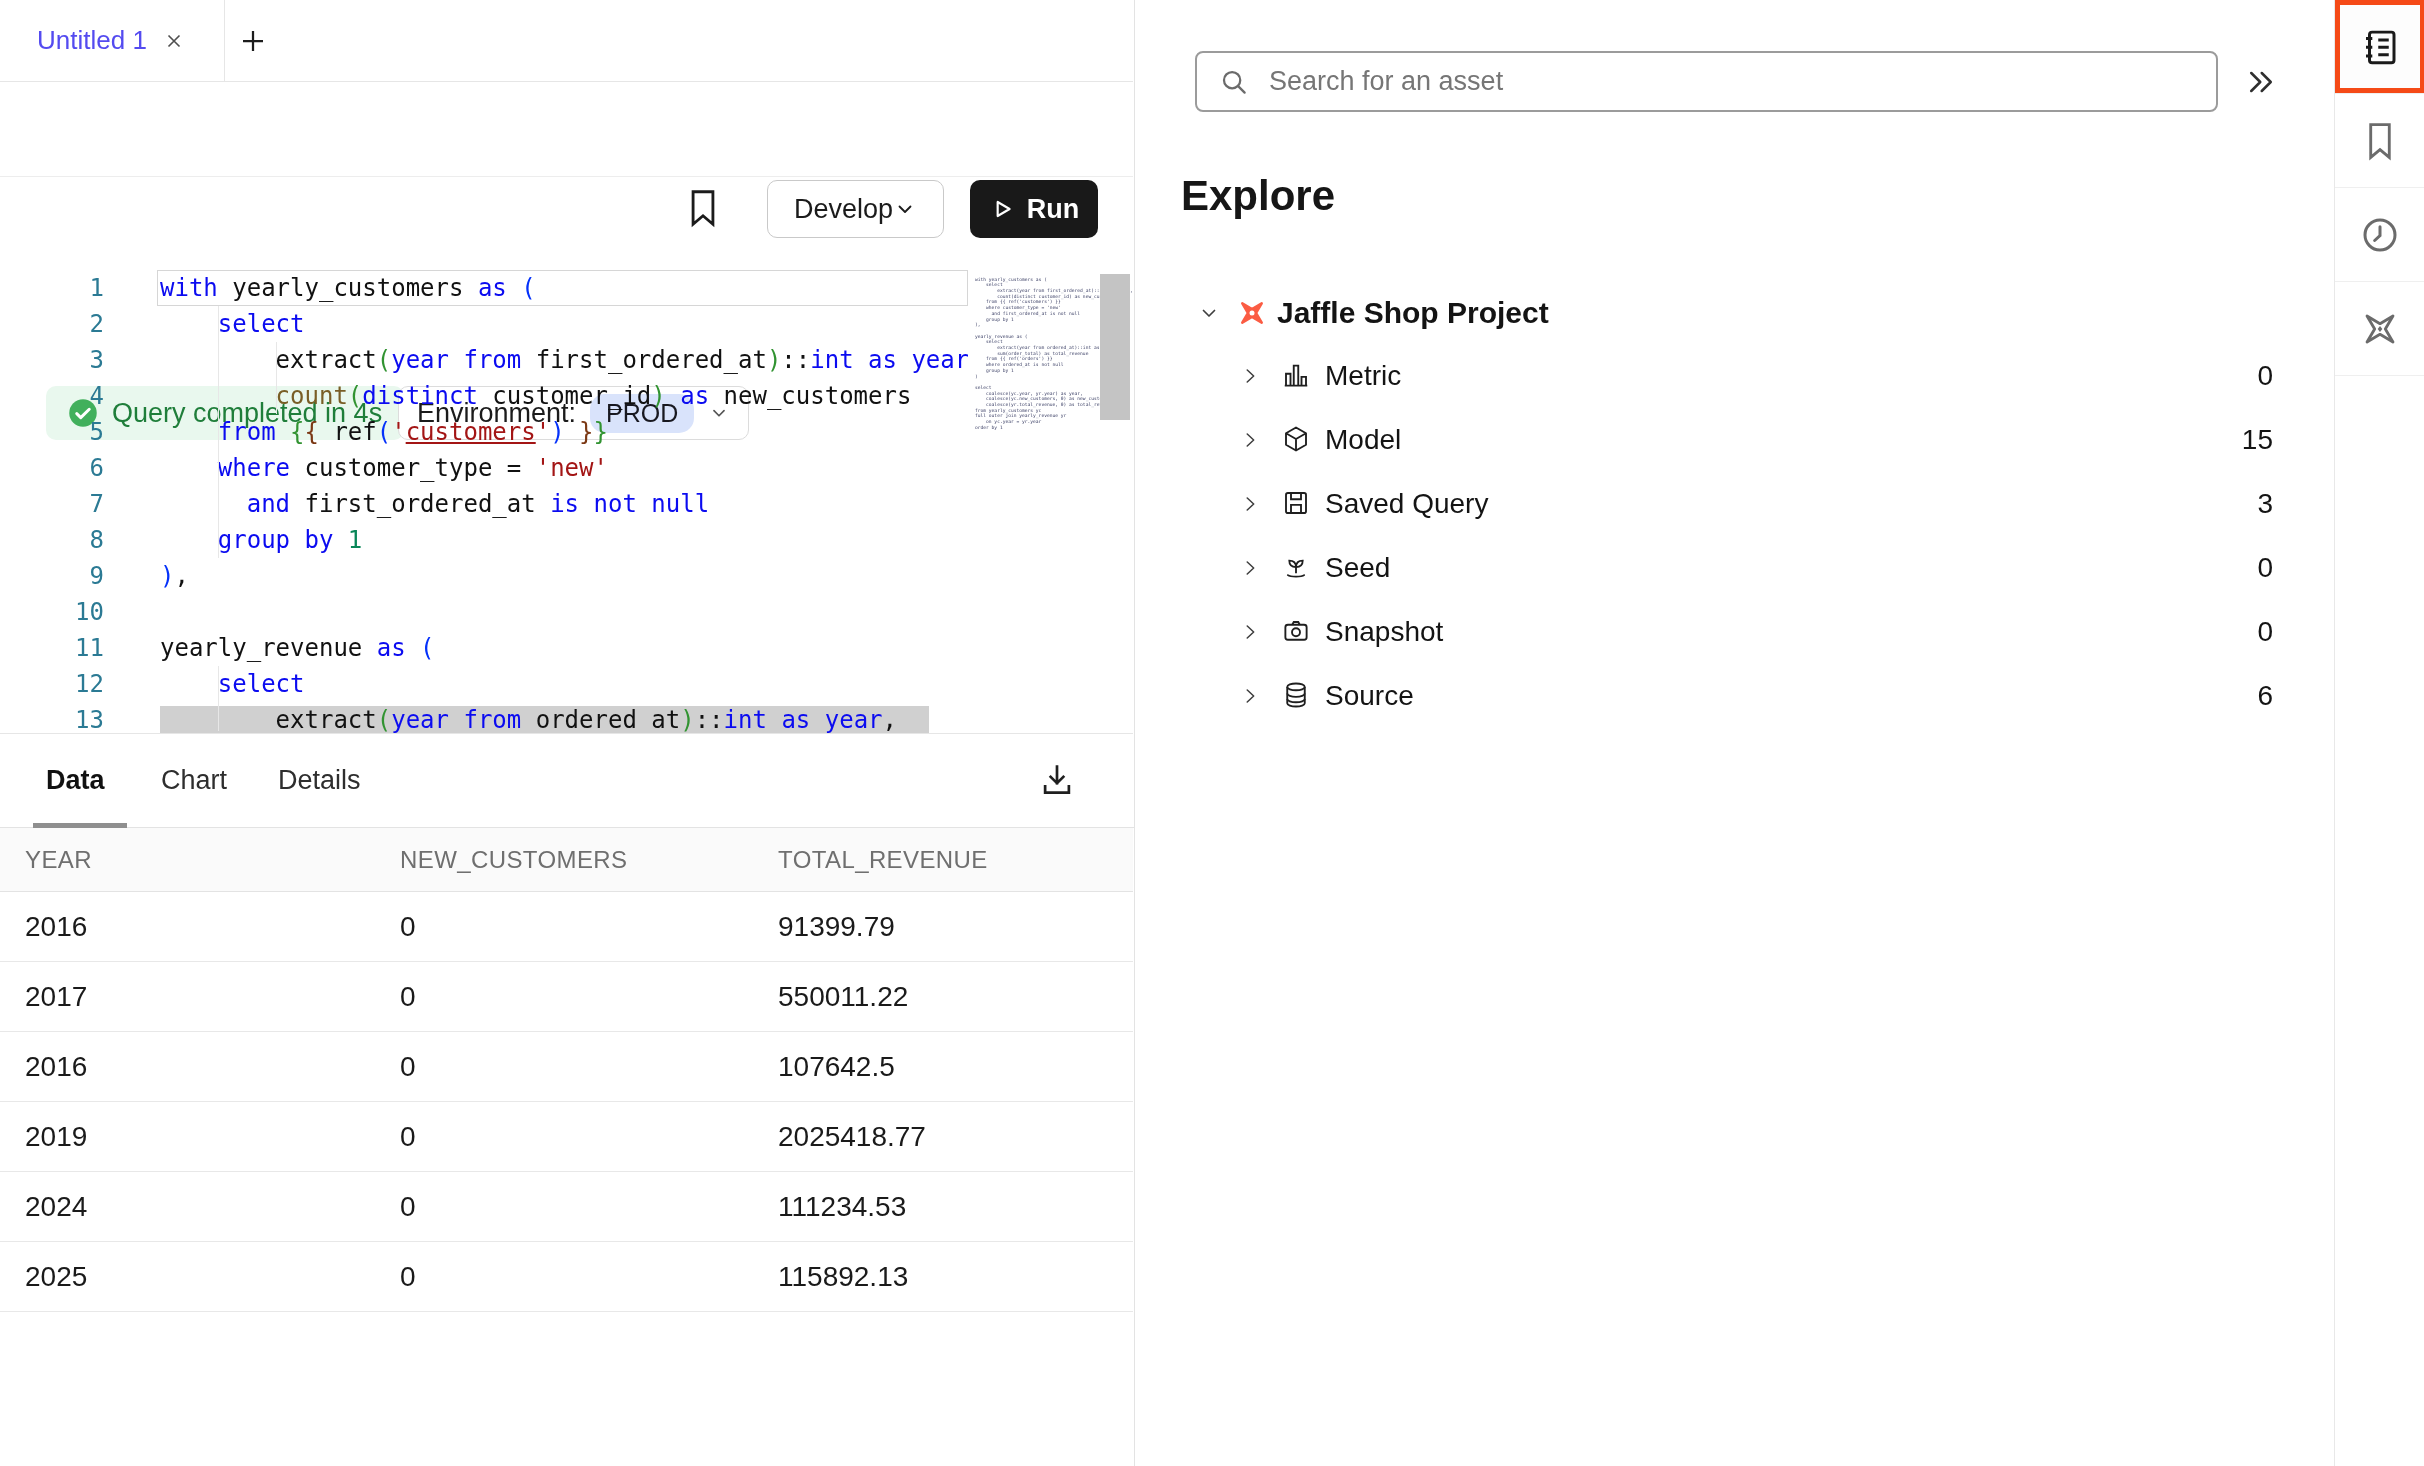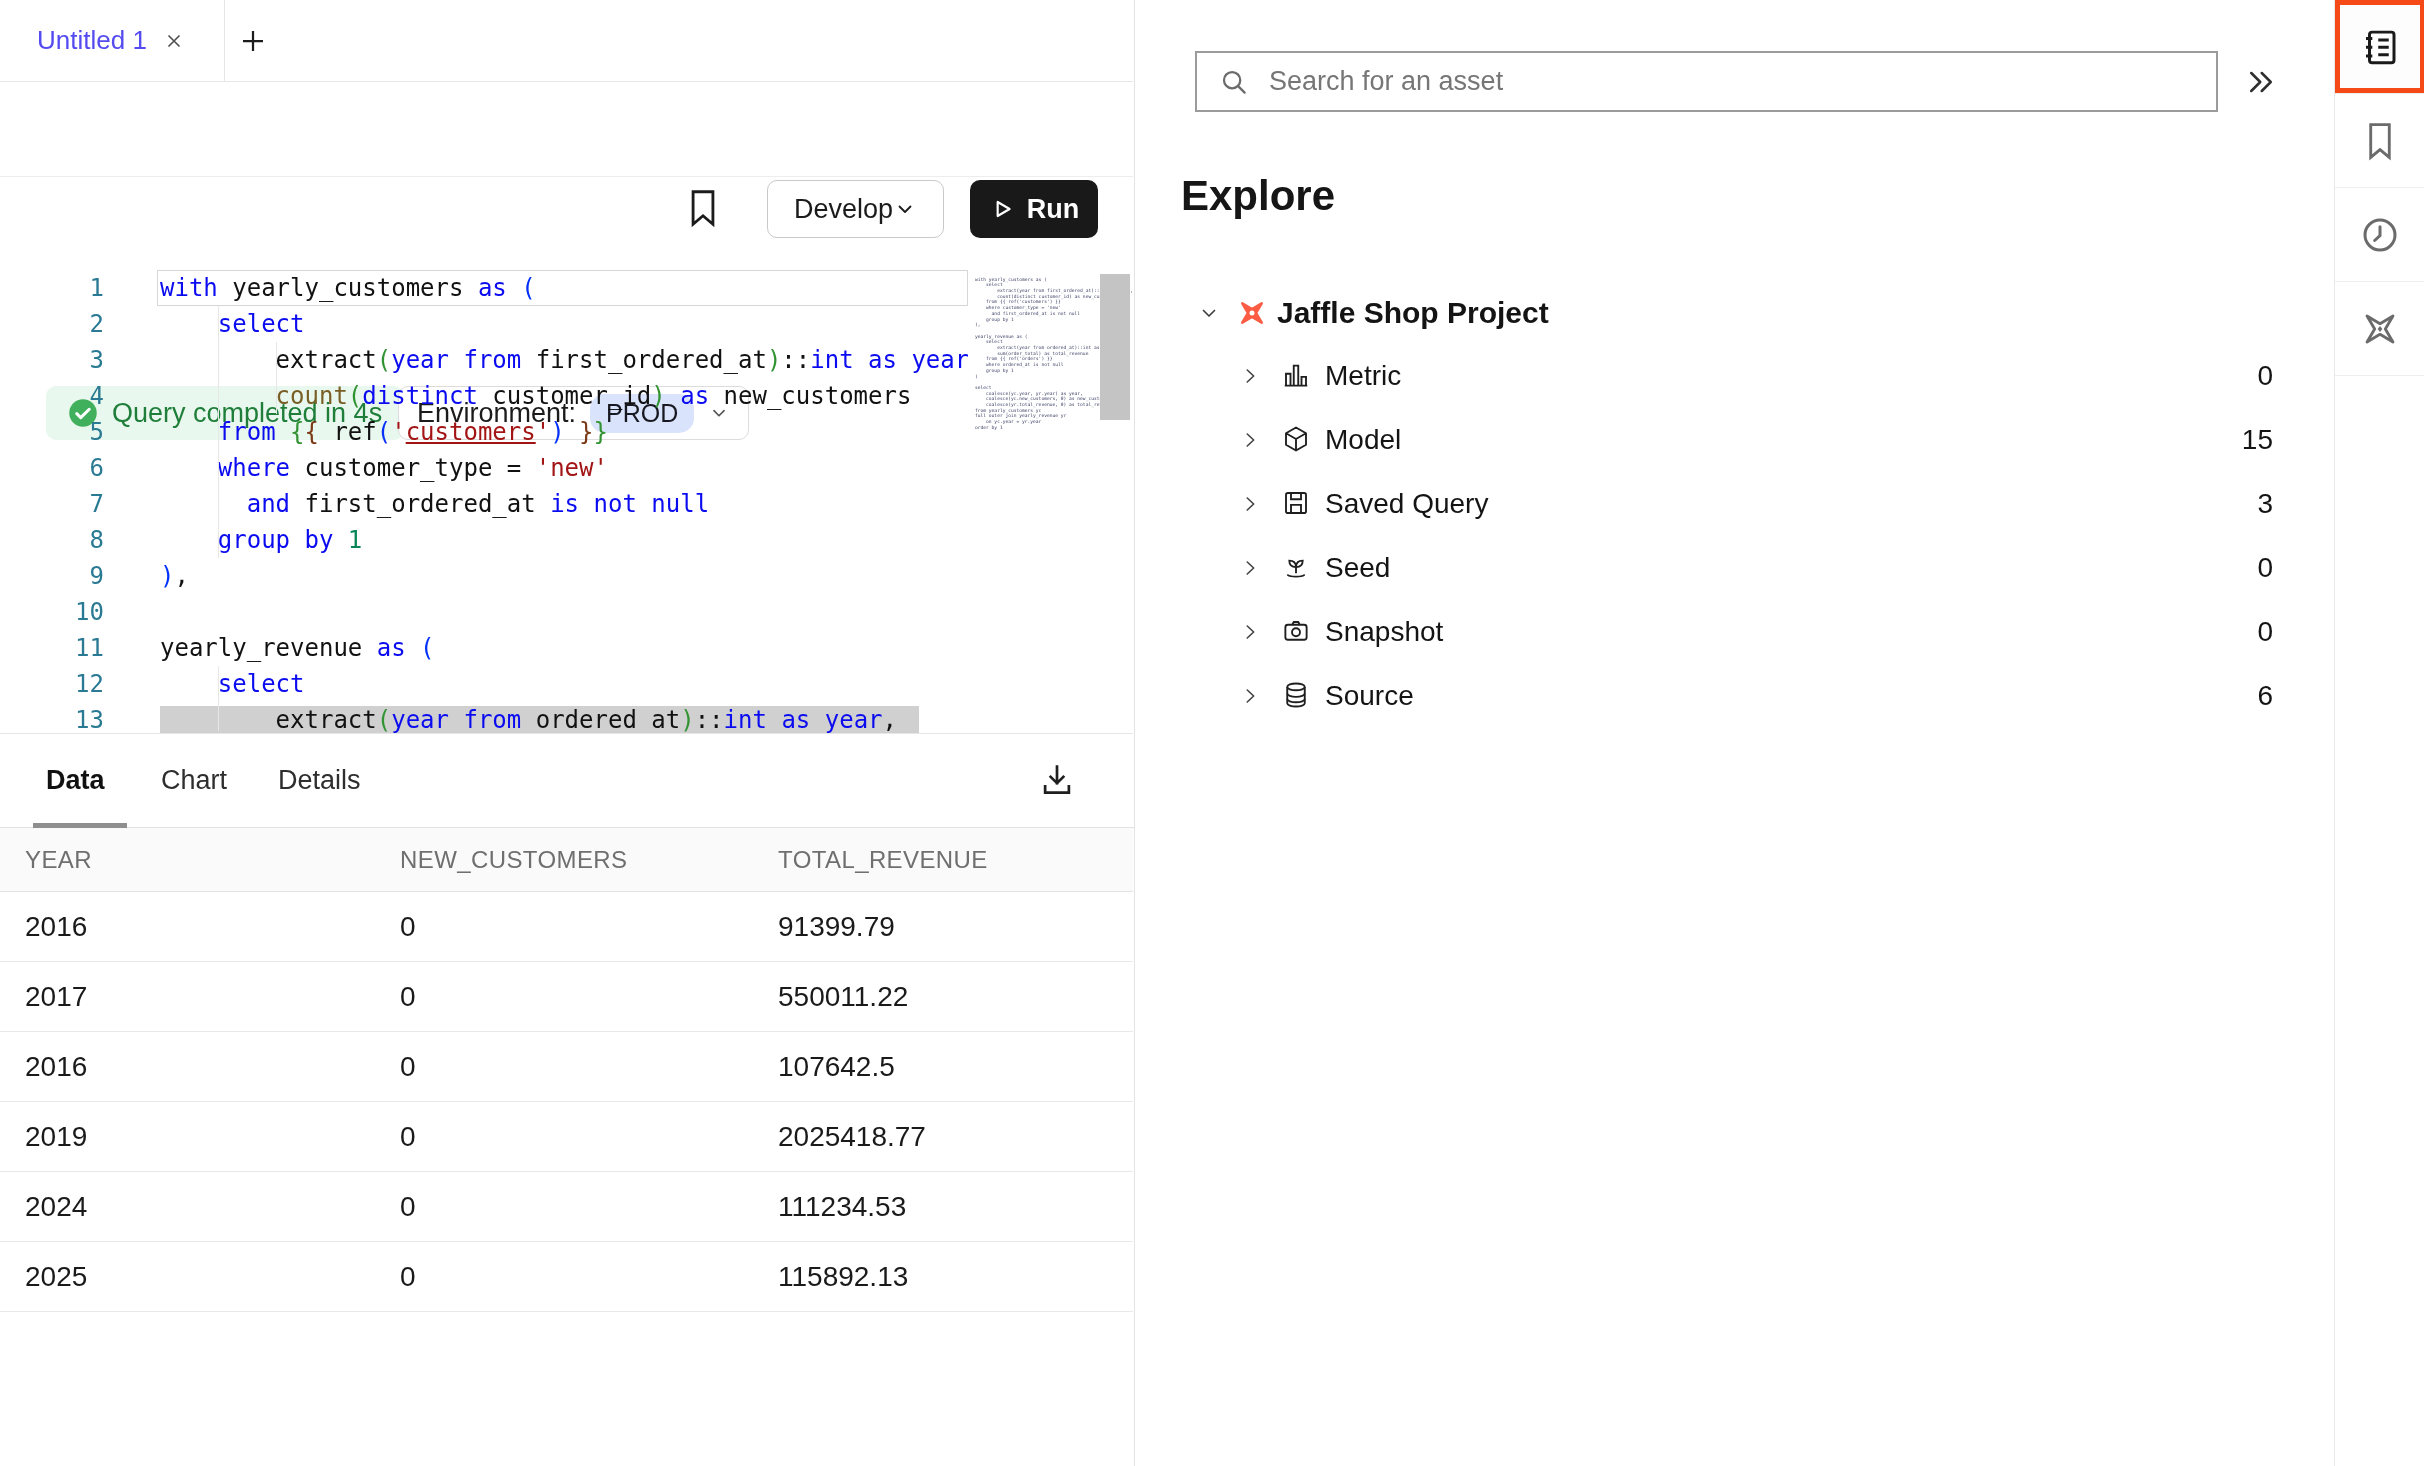--- a/index.html
+++ b/index.html
@@ -34,21 +34,21 @@
   .env-pill{background:#d9e3fb;border-radius:15px;padding:5px 16px;font-size:25px;color:#181820;font-weight:500;}
 
   
   .editor{position:absolute;left:0;top:268px;width:1133px;height:465px;border-bottom:1px solid #e6e6e6;overflow:hidden;}
   .gutter{position:absolute;left:0;top:2px;width:104px;text-align:right;
        font-family:"DejaVu Sans Mono",monospace;font-size:24px;line-height:36px;color:#2b7a94;}
   .code{position:absolute;left:157px;top:2px;width:811px;overflow:hidden;
        font-family:"DejaVu Sans Mono",monospace;font-size:24px;line-height:36px;white-space:pre;}
   .code-line{height:36px;padding-left:3px;}
   .code-line.boxed{box-shadow:inset 0 0 0 1px #d6d6d6;}
-  .sel-bg{background:#d0d0d0;padding-right:22px;}
+  .sel-bg{background:#d0d0d0;padding-right:32px;}
   .kw{color:#0b0bf0;} .fn{color:#795e26;} .str{color:#a31515;}
   .strlink{color:#a31515;text-decoration:underline;}
   .num{color:#098658;} .id{color:#111;}
   .b1{color:#0431fa;} .b2{color:#319331;} .b3{color:#7b3814;}
   .guide{position:absolute;width:1px;background:#e7e7e7;}
   .minimap{position:absolute;left:975px;top:4px;width:120px;
        font-family:"DejaVu Sans Mono",monospace;font-size:4.6px;line-height:5.7px;color:#3c4066;white-space:pre;}
   .scroll-thumb{position:absolute;left:1100px;top:6px;width:30px;height:146px;background:#c4c4c4;}
 
   
@@ -59,21 +59,21 @@
   .tab-underline{position:absolute;left:33px;bottom:-1px;width:94px;height:5px;background:#8f8f8f;}
   .dl-btn{position:absolute;left:1038px;top:28px;}
   table.res{border-collapse:collapse;width:1133px;table-layout:fixed;}
   table.res col.c1{width:375px;} table.res col.c2{width:378px;} table.res col.c3{width:380px;}
   table.res th{height:63px;background:#fafafa;border-bottom:1px solid #e3e3e3;text-align:left;
        font-size:24px;font-weight:400;color:#6f6f6f;padding:0 0 0 25px;letter-spacing:.4px;}
   table.res td{height:69px;border-bottom:1px solid #e8e8e8;font-size:28px;color:#1a1a1a;padding:0 0 0 25px;}
 
   
   .panel-right{position:absolute;left:1134px;top:0;width:1200px;height:1466px;border-left:1px solid #e3e3e3;background:#fff;box-sizing:border-box;}
-  .search-box{position:absolute;left:60px;top:51px;width:1023px;height:61px;border:2px solid #9b9b9b;border-radius:0;
+  .search-box{position:absolute;left:60px;top:51px;width:1023px;height:61px;border:2px solid #9b9b9b;border-radius:8px;
        display:flex;align-items:center;gap:18px;padding:0 22px;box-sizing:border-box;background:#fff;}
   .search-box input{border:none;outline:none;font-size:27px;color:#1b1b1b;flex:1;font-family:"Liberation Sans",sans-serif;background:transparent;}
   .search-box input::placeholder{color:#767676;}
   .collapse-btn{position:absolute;left:1108px;top:64px;}
   .explore-h{position:absolute;left:46px;top:172px;font-size:42px;font-weight:600;color:#161616;}
   .tree{position:absolute;left:0;top:282px;width:1200px;}
   .tree-project{position:relative;height:62px;display:flex;align-items:center;}
   .tree-project .chev{position:absolute;left:62px;}
   .tree-project .plogo{position:absolute;left:102px;}
   .tree-project .plabel{position:absolute;left:142px;font-size:30px;font-weight:600;color:#141414;}

